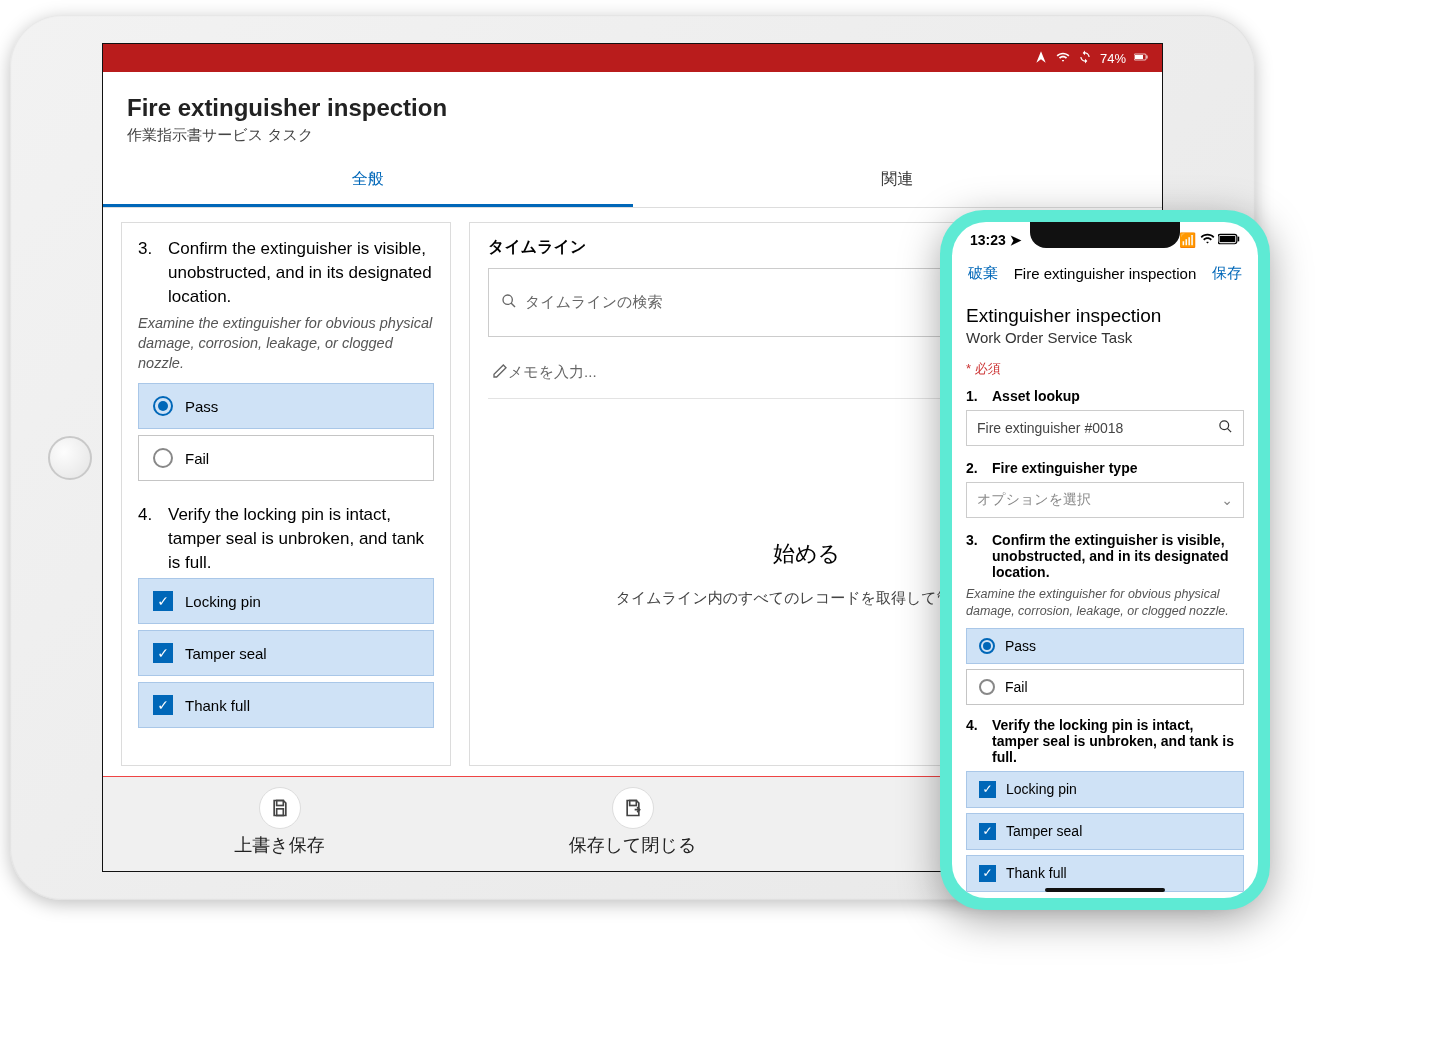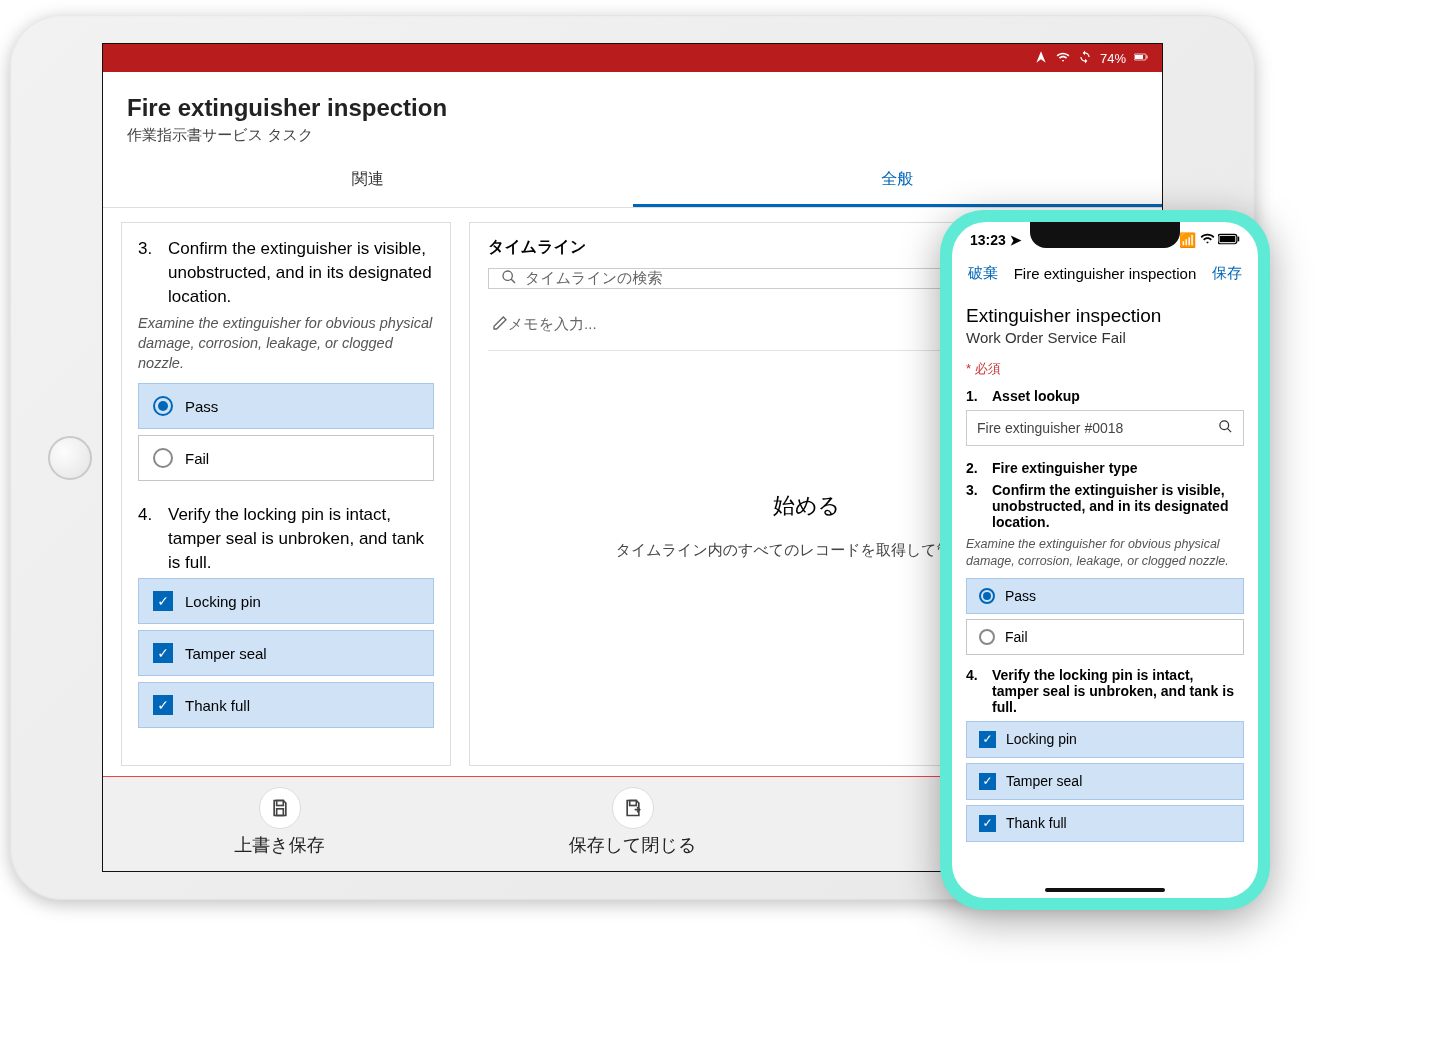--- a/index.html
+++ b/index.html
@@ -122,21 +122,21 @@
 
 .checkbox {
   width: 20px; height: 20px; background: #0067b8; display: inline-flex;
   align-items: center; justify-content: center; color: #fff; font-size: 14px;
 }
 .question-block { margin-bottom: 22px; }
 
 .timeline-title { font-size: 16px; font-weight: 600; margin-bottom: 10px; }
 .search-box {
   display: flex; align-items: center; gap: 8px;
-  border: 1px solid #ccc; padding: 0 12px; font-size: 15px; color: #666;
+  border: 1px solid #ccc; padding: 24px 12px; font-size: 15px; color: #666;
   margin-bottom: 14px;
 }
 .note-row {
   display: flex; align-items: center; justify-content: space-between;
   border-bottom: 1px solid #e3e3e3; padding: 10px 4px 14px; color: #666; font-size: 15px;
 }
 .note-left { display: flex; align-items: center; gap: 0; }
 .camera { color: #0067b8; }
 
 .timeline-center { text-align: center; margin-top: 140px; }
@@ -239,22 +239,22 @@
             <rect x="25" y="4" width="2" height="6" fill="#fff"></rect>
           </svg></span>
     </div>
 
     <div class="header">
       <div class="title">Fire extinguisher inspection</div>
       <div class="subtitle">作業指示書サービス タスク</div>
     </div>
 
     <div class="tabs">
+      <div class="tab active">全般</div>
       <div class="tab">関連</div>
-      <div class="tab active">全般</div>
     </div>
 
     <div class="body">
 
       <div class="left-panel">
 
         <div class="question-block">
           <div class="question">
             <div class="q-num">3.</div>
             <div class="q-body">Confirm the extinguisher is visible, unobstructed, and in its designated location.</div>
@@ -384,41 +384,45 @@
     </div>
 
     <div class="phone-nav">
       <span class="link">破棄</span>
       <span class="center">Fire extinguisher inspection</span>
       <span class="link">保存</span>
     </div>
 
     <div class="phone-body">
       <div class="phone-h1">Extinguisher inspection</div>
-      <div class="phone-sub">Work Order Service Fail</div>
+      <div class="phone-sub">Work Order Service Task</div>
       <div class="required">必須</div>
 
       <div class="p-qrow">
         <div class="p-num">1.</div>
         <div class="p-txt">Asset lookup</div>
       </div>
       <div class="p-input">
         <span>Fire extinguisher #0018</span>
         <span>
           <svg width="15" height="15" viewBox="0 0 24 24" fill="none" stroke="#333" stroke-width="2">
               <circle cx="10" cy="10" r="7"></circle>
               <line x1="21" y1="21" x2="15" y2="15"></line>
             </svg>
         </span>
       </div>
 
       <div class="p-qrow">
         <div class="p-num">2.</div>
         <div class="p-txt">Fire extinguisher type</div>
       </div>
+      <div class="p-input placeholder">
+        <span>オプションを選択</span>
+        <span>⌄</span>
+      </div>
 
       <div class="p-qrow">
         <div class="p-num">3.</div>
         <div class="p-txt" style="font-weight:600">Confirm the extinguisher is visible, unobstructed, and in its designated location.</div>
       </div>
       <div class="p-help">Examine the extinguisher for obvious physical damage, corrosion, leakage, or clogged nozzle.</div>
       <div class="p-option selected">
         <span class="p-radio selected"></span>
         <span>Pass</span>
       </div>

